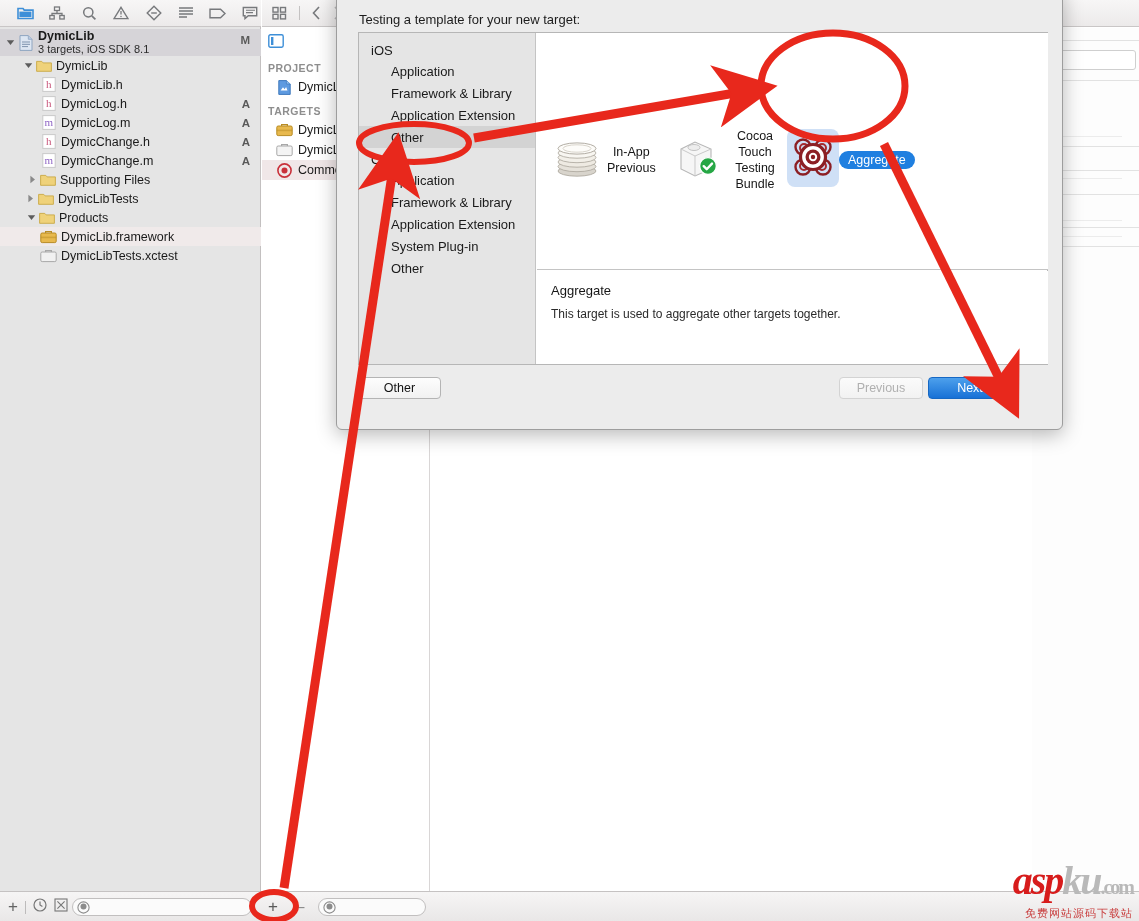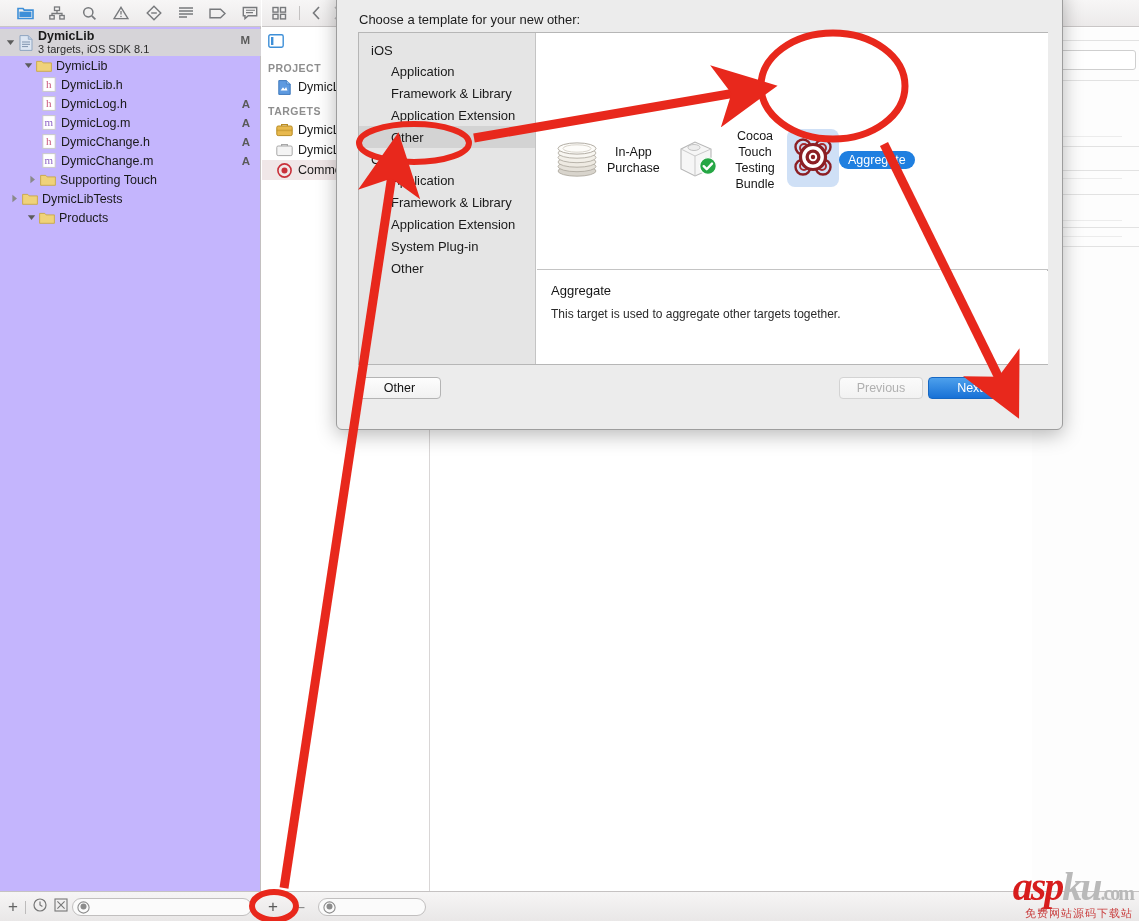--- a/index.html
+++ b/index.html
@@ -13,21 +13,21 @@
   #root {
     position: relative;
     width: 1139px; height: 921px;
     background: #ffffff;
   }
 
   
   .navigator {
     position: absolute; left: 0; top: 0;
     width: 261px; height: 891px;
-    background: #c4b5fd;
+    background: #e5e5e5;
     border-right: 1px solid #c3c0c0;
   }
   .nav-toolbar {
     position: absolute; left: 0; top: 0;
     width: 261px; height: 27px;
     background: linear-gradient(to bottom, #f7f6f6, #eceaea);
     border-bottom: 1px solid #c9c6c6;
     display: flex; align-items: center;
     padding-left: 14px;
     gap: 10px;
@@ -273,21 +273,21 @@
   
   .watermark {
     position: absolute; right: 6px; bottom: 2px;
     text-align: right;
     line-height: 1;
   }
   .wm-top { font-family: "Liberation Serif", serif; font-size: 40px; font-weight: bold; font-style: italic; letter-spacing: -2px; }
   .wm-asp { color: #d71c1c; }
   .wm-ku { color: #b9b9b9; }
   .wm-com { color: #b9b9b9; font-size: 20px; font-style: normal; }
-  .wm-sub { font-size: 11px; color: #c94040; letter-spacing: 1px; margin-top: 1px; }
+  .wm-sub { font-size: 11px; color: #c94040; letter-spacing: 1px; margin-top: 7px; }
 </style>
 </head>
 <body>
 
 <div id="root">
 
   <div class="navigator">
 
     <div class="nav-toolbar">
       <div class="nav-icon active">
@@ -435,24 +435,24 @@
         <div class="disc">
             <svg width="9" height="9" viewBox="0 0 9 9">
               <path d="M2.4 0.8v7.4L7 4.5z" fill="#8a8a8a"></path>
             </svg>
           </div>
         <div class="ico">
             <svg width="16" height="13" viewBox="0 0 16 13">
               <path d="M0.6 2.4h5.2l1.3 1.5h8.3v8.4H0.6z" fill="#efd27a" stroke="#c9a944" stroke-width="0.9"></path>
             </svg>
           </div>
-        <span class="lbl">Supporting Touch</span>
-      </div>
-
-      <div class="row ind1" style="padding-left:8px;">
+        <span class="lbl">Supporting Files</span>
+      </div>
+
+      <div class="row ind1" style="padding-left:24px;">
         <div class="disc">
             <svg width="9" height="9" viewBox="0 0 9 9">
               <path d="M2.4 0.8v7.4L7 4.5z" fill="#8a8a8a"></path>
             </svg>
           </div>
         <div class="ico">
             <svg width="16" height="13" viewBox="0 0 16 13">
               <path d="M0.6 2.4h5.2l1.3 1.5h8.3v8.4H0.6z" fill="#efd27a" stroke="#c9a944" stroke-width="0.9"></path>
             </svg>
           </div>
@@ -466,21 +466,40 @@
             </svg>
           </div>
         <div class="ico">
             <svg width="16" height="13" viewBox="0 0 16 13">
               <path d="M0.6 2.4h5.2l1.3 1.5h8.3v8.4H0.6z" fill="#efd27a" stroke="#c9a944" stroke-width="0.9"></path>
             </svg>
           </div>
         <span class="lbl">Products</span>
       </div>
 
-
+      <div class="row ind2 selected-light" style="padding-left:40px;">
+        <div class="ico">
+            <svg width="17" height="14" viewBox="0 0 17 14">
+              <rect x="0.8" y="3" width="15.4" height="9.6" rx="1.4" fill="#e8b94e" stroke="#b88c24"></rect>
+              <path d="M5.6 3V1.6h5.8V3" fill="none" stroke="#b88c24" stroke-width="1.2"></path>
+              <rect x="0.8" y="6.6" width="15.4" height="1.6" fill="#b88c24" opacity="0.5"></rect>
+            </svg>
+          </div>
+        <span class="lbl">DymicLib.framework</span>
+      </div>
+
+      <div class="row ind2" style="padding-left:40px;">
+        <div class="ico">
+            <svg width="17" height="14" viewBox="0 0 17 14">
+              <rect x="0.8" y="3" width="15.4" height="9.6" rx="1.4" fill="#f1f1f1" stroke="#a8a8a8"></rect>
+              <path d="M5.6 3V1.6h5.8V3" fill="none" stroke="#a8a8a8" stroke-width="1.2"></path>
+            </svg>
+          </div>
+        <span class="lbl">DymicLibTests.xctest</span>
+      </div>
 
     </div>
   </div>
 
   <div class="editor">
     <div class="editor-topbar">
       <div class="ed-icon">
         <svg width="15" height="14" viewBox="0 0 15 14">
             <rect x="1" y="1.5" width="5" height="4.6" fill="none" stroke="currentColor" stroke-width="1.4"></rect>
             <rect x="8.5" y="1.5" width="5" height="4.6" fill="none" stroke="currentColor" stroke-width="1.4"></rect>
@@ -568,21 +587,21 @@
       <div class="insp-line" style="top:166px;"></div>
       <div class="insp-line2" style="top:192px;"></div>
       <div class="insp-line" style="top:199px;"></div>
       <div class="insp-line2" style="top:208px;"></div>
       <div class="insp-line" style="top:218px;"></div>
     </div>
   </div>
 
   <div class="sheet">
 
-    <div class="sheet-title">Choose a template for your new other:</div>
+    <div class="sheet-title">Testing a template for your new target:</div>
 
     <div class="tmpl-box">
 
       <div class="cat-list">
         <div class="cat-group">iOS</div>
         <div class="cat-item">Application</div>
         <div class="cat-item">Framework &amp; Library</div>
         <div class="cat-item">Application Extension</div>
         <div class="cat-item sel">Other</div>
         <div class="cat-group">OS X</div>
@@ -603,21 +622,21 @@
                 <ellipse cx="28" cy="33.5" rx="19" ry="5.2" fill="#e6e2da" stroke="#a9a49a" stroke-width="0.8"></ellipse>
                 <ellipse cx="28" cy="29" rx="19" ry="5.2" fill="#eeeae2" stroke="#a9a49a" stroke-width="0.8"></ellipse>
                 <ellipse cx="28" cy="24.5" rx="19" ry="5.2" fill="#f2efe8" stroke="#a9a49a" stroke-width="0.8"></ellipse>
                 <ellipse cx="28" cy="20" rx="19" ry="5.2" fill="#f8f6f1" stroke="#a9a49a" stroke-width="0.8"></ellipse>
                 <ellipse cx="28" cy="15.5" rx="19" ry="5.6" fill="#fdfcf9" stroke="#a9a49a" stroke-width="0.9"></ellipse>
                 <ellipse cx="28" cy="15.5" rx="14" ry="3.7" fill="none" stroke="#cfcac0" stroke-width="0.8"></ellipse>
               </g>
             </svg>
           </div>
           <div class="tmpl-name"><span style="white-space:pre-line;">In-App
-Purchase</span></div>
+Previous</span></div>
         </div>
 
         <div class="tmpl-cell">
           <div class="tmpl-icon">
             <svg width="56" height="50" viewBox="0 0 56 50">
               <path d="M14 16 L28 9 L44 16 L44 36 L28 43 L14 36 Z" fill="#f6f6f6" stroke="#b6b6b6" stroke-width="1.1"></path>
               <path d="M14 16 L28 23 L44 16" fill="none" stroke="#c9c9c9" stroke-width="1"></path>
               <path d="M28 23 L28 43" fill="none" stroke="#c9c9c9" stroke-width="1"></path>
               <ellipse cx="27" cy="14.5" rx="6" ry="3" fill="#ededed" stroke="#bdbdbd" stroke-width="0.9"></ellipse>
               <circle cx="41" cy="33" r="8.4" fill="#26a745" stroke="#fff" stroke-width="1.4"></circle>

